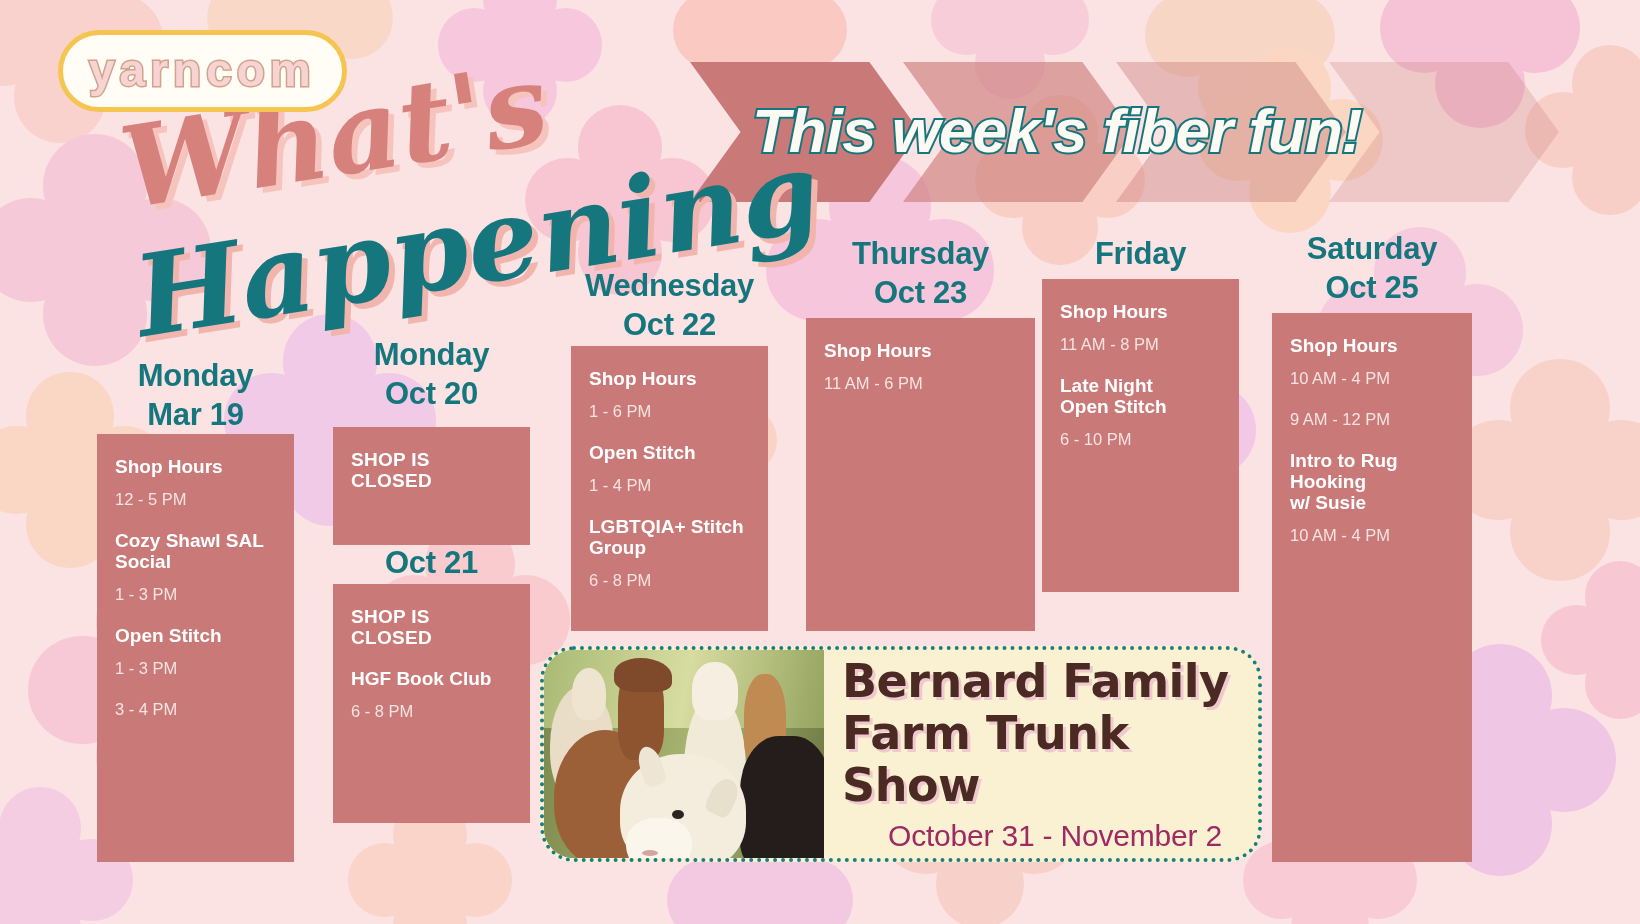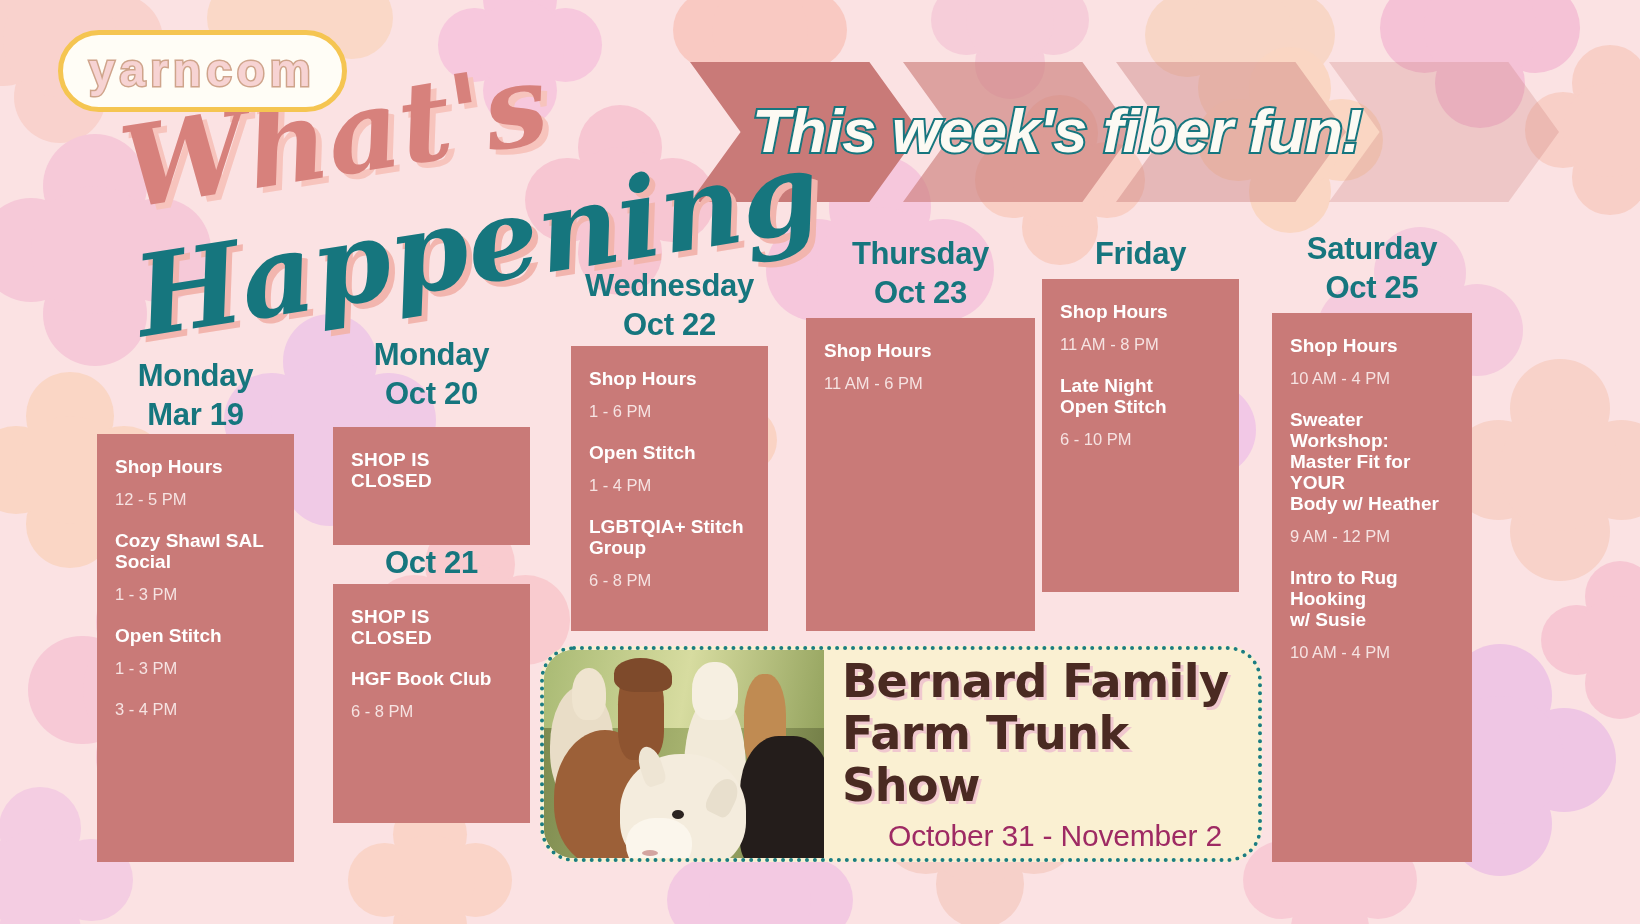--- a/index.html
+++ b/index.html
@@ -456,23 +456,20 @@
         <div class="day-head">
           <div>Saturday</div>
           <div>Oct 25</div>
         </div>
         <div class="card" style="height:549px;margin-top:6px;">
           <div class="ev">
             <div class="ev-name">Shop Hours</div>
             <div class="ev-time">10 AM - 4 PM</div>
           </div>
           <div class="ev">
-            <div class="ev-name">Sweater Workshop:
-Master Fit for YOUR
-Body w/ Heather</div>
             <div class="ev-time">9 AM - 12 PM</div>
           </div>
           <div class="ev">
             <div class="ev-name">Intro to Rug Hooking
 w/ Susie</div>
             <div class="ev-time">10 AM - 4 PM</div>
           </div>
         </div>
       </div>
     </div>

